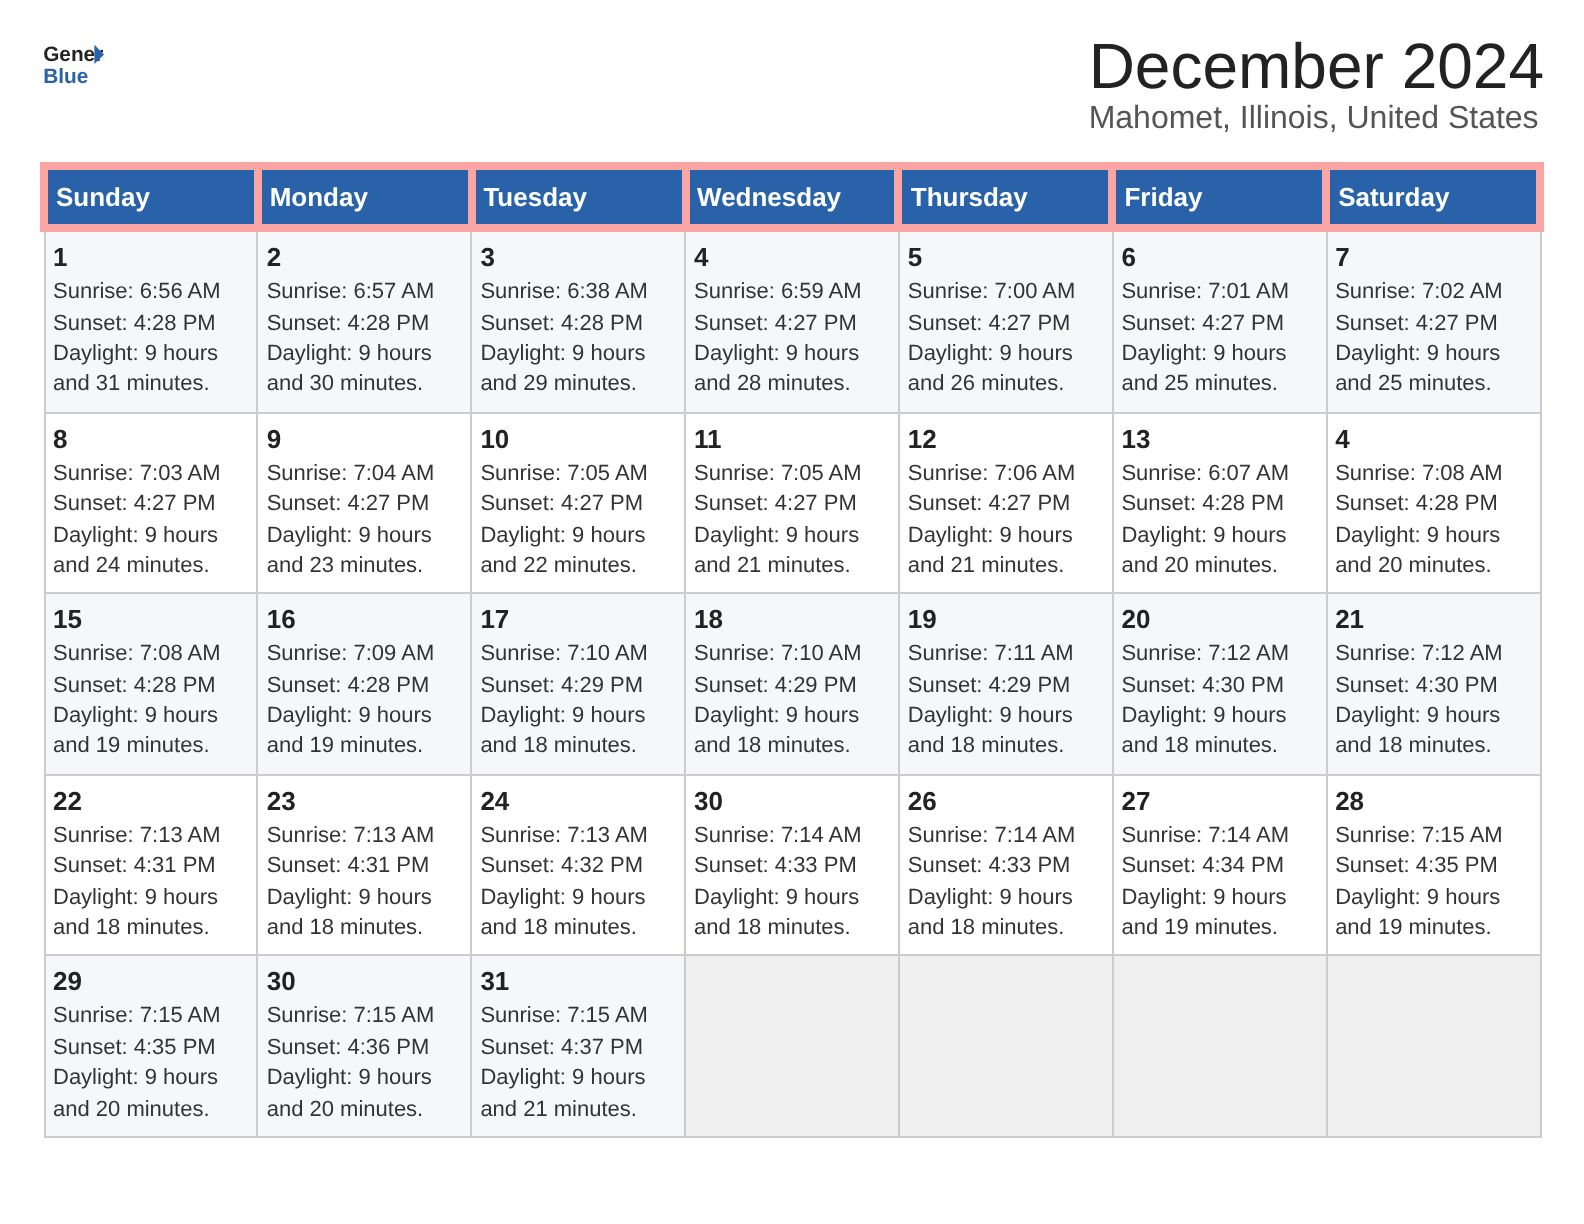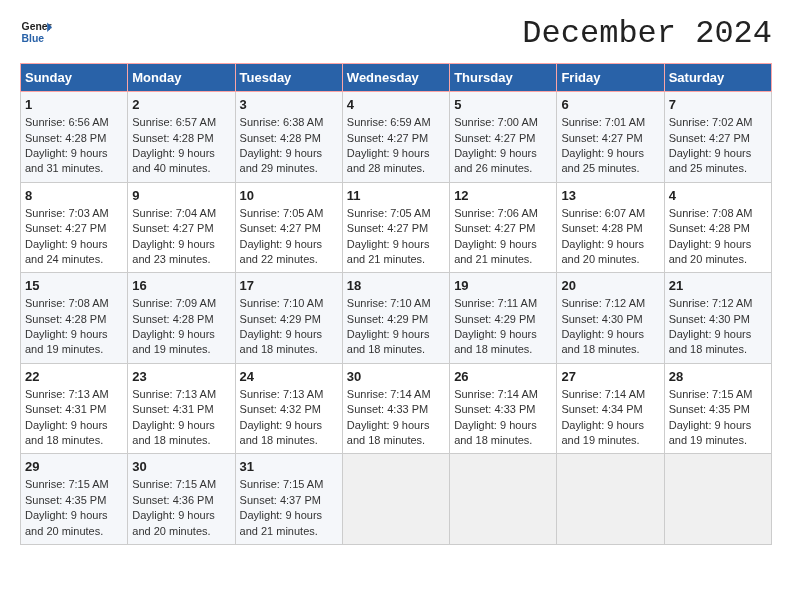--- a/index.html
+++ b/index.html
@@ -20,21 +20,20 @@
       display: flex;
       align-items: center;
       gap: 4px;
     }
     .logo-icon {
       width: 32px;
       height: 32px;
     }
     .title-block {
       text-align: left;
-      font-family: Liberation Mono, monospace;
     }
     .title-block h1 {
       font-size: 32px;
       font-weight: normal;
       color: #222;
       line-height: 1.1;
     }
     .title-block h2 {
       font-size: 16px;
       font-weight: normal;
@@ -45,21 +44,21 @@
       border-collapse: collapse;
       font-size: 11px;
     }
     .calendar thead th {
       background: #2962a8;
       color: #fff;
       padding: 6px 4px;
       text-align: left;
       font-size: 13px;
       font-weight: bold;
-      border: 1px solid #fca5a5;
+      border: 4px solid #fca5a5;
     }
     .calendar tbody td {
       vertical-align: top;
       padding: 5px 4px;
       border: 1px solid #ccc;
       background: #fff;
       width: calc(100% / 7);
       min-height: 75px;
     }
     .calendar tbody tr:nth-child(odd) td {
@@ -90,20 +89,21 @@
 <div class="header">
   <div class="logo">
     <svg class="logo-icon" viewBox="0 0 40 40">
       <text x="2" y="18" font-size="13" font-weight="bold" fill="#222" font-family="Arial">General</text>
       <text x="2" y="32" font-size="13" font-weight="bold" fill="#2962a8" font-family="Arial">Blue</text>
       <polygon points="34,8 40,14 34,20" fill="#2962a8"></polygon>
     </svg>
   </div>
   <div class="title-block">
     <h1>December 2024</h1>
+    <h2>Mahomet, Illinois, United States</h2>
   </div>
 </div>
 
 <table class="calendar">
   <thead>
     <tr>
     <th>Sunday</th>
         <th>Monday</th>
         <th>Tuesday</th>
         <th>Wednesday</th>
@@ -120,21 +120,21 @@
             <span>Sunrise: 6:56 AM</span><br>
             <span>Sunset: 4:28 PM</span><br>
             <span>Daylight: 9 hours and 31 minutes.</span>
           </div>
         </td>
         <td>
           <span class="day-num">2</span>
           <div class="day-info">
             <span>Sunrise: 6:57 AM</span><br>
             <span>Sunset: 4:28 PM</span><br>
-            <span>Daylight: 9 hours and 40 minutes.</span>
+            <span>Daylight: 9 hours and 30 minutes.</span>
           </div>
         </td>
         <td>
           <span class="day-num">3</span>
           <div class="day-info">
             <span>Sunrise: 6:38 AM</span><br>
             <span>Sunset: 4:28 PM</span><br>
             <span>Daylight: 9 hours and 29 minutes.</span>
           </div>
         </td>

